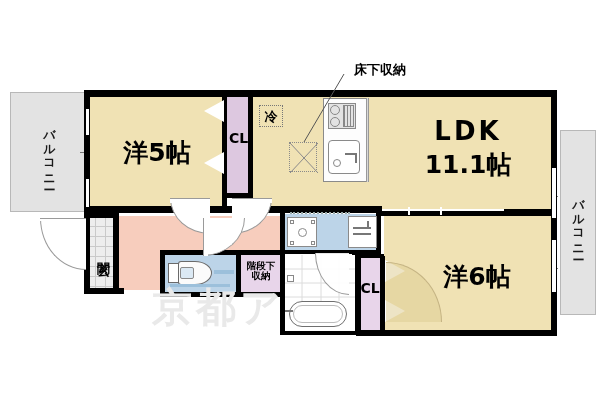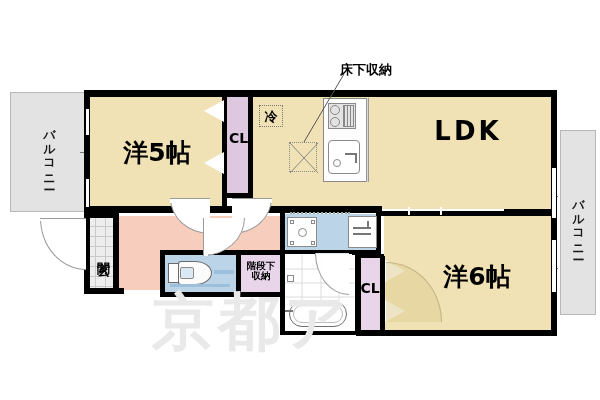--- a/index.html
+++ b/index.html
@@ -80,21 +80,21 @@
     border:1px solid #9a9a9a;
     background:#ffffff;
     box-sizing:border-box;
   }
   .swing-br{border-radius:0 0 100% 0;border-top:none;border-left:none;}
   .swing-bl{border-radius:0 0 0 100%;border-top:none;border-right:none;}
   .swing-tr{border-radius:0 100% 0 0;border-bottom:none;border-left:none;}
 
   .watermark{
     position:absolute;
-    font-size:62px;font-weight:bold;
+    font-size:40px;font-weight:bold;
     color:#e9e9e9;
     font-family:"DejaVu Sans",sans-serif;
     letter-spacing:4px;
     user-select:none;
     z-index:60;
     white-space:nowrap;
   }
 </style>
 </head>
 <body>
@@ -216,26 +216,27 @@
 
   <div class="abs" style="left:366px;top:98px;width:3px;height:84px;background:#d8d8d8;border-left:1px solid #999;border-right:1px solid #999;"></div>
 
   <div class="abs dotted" style="left:289px;top:142px;width:28px;height:30px;">
     <svg width="28" height="30" style="display:block">
       <line x1="0" y1="0" x2="28" y2="30" stroke="#8a8a8a" stroke-width="1"></line>
       <line x1="28" y1="0" x2="0" y2="30" stroke="#8a8a8a" stroke-width="1"></line>
     </svg>
   </div>
 
-  <div class="abs lbl lbl-callout" style="left:322px;top:63px;width:88px;">床下収納</div>
+  <div class="abs lbl lbl-callout" style="left:336px;top:63px;width:88px;">床下収納</div>
   <svg class="abs" style="left:300px;top:72px;width:46px;height:72px;">
     <line x1="44" y1="2" x2="4" y2="70" stroke="#555" stroke-width="1"></line>
   </svg>
 
   <div class="abs lbl lbl-ldk" style="left:398px;top:118px;width:140px;">LDK</div>
+  <div class="abs lbl lbl-ldk2" style="left:398px;top:152px;width:140px;">11.1帖</div>
 
   <div class="swing swing-br" style="left:232px;top:198px;width:40px;height:36px;"></div>
   <div class="abs" style="left:232px;top:198px;width:40px;height:5px;background:#fff;border-top:1px solid #9a9a9a;"></div>
 
   <div class="abs" style="left:408px;top:207px;width:2px;height:8px;background:#fff;"></div>
   <div class="abs" style="left:440px;top:207px;width:2px;height:8px;background:#fff;"></div>
   <div class="abs" style="left:382px;top:209px;width:122px;height:2px;background:#fff;"></div>
 
   <div class="abs" style="left:552px;top:168px;width:4px;height:50px;background:#fff;"></div>
 

